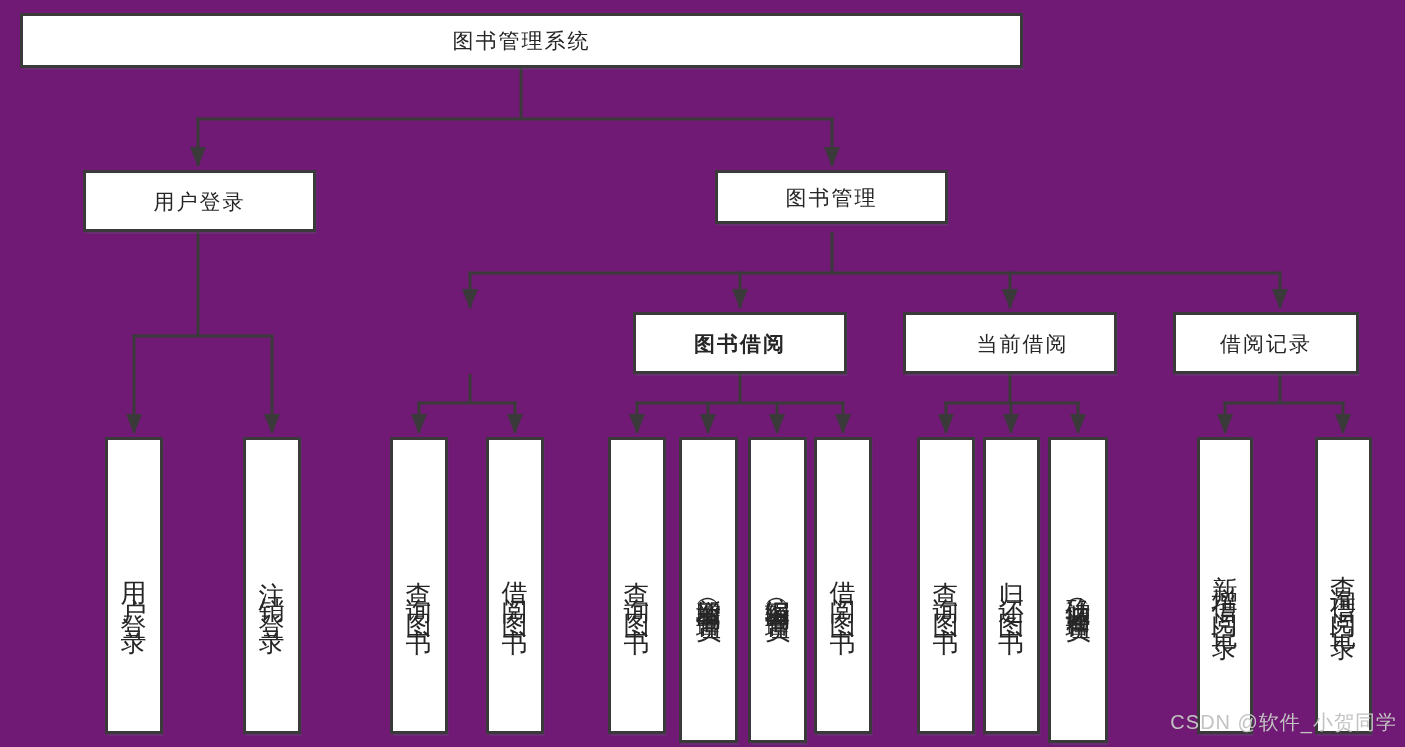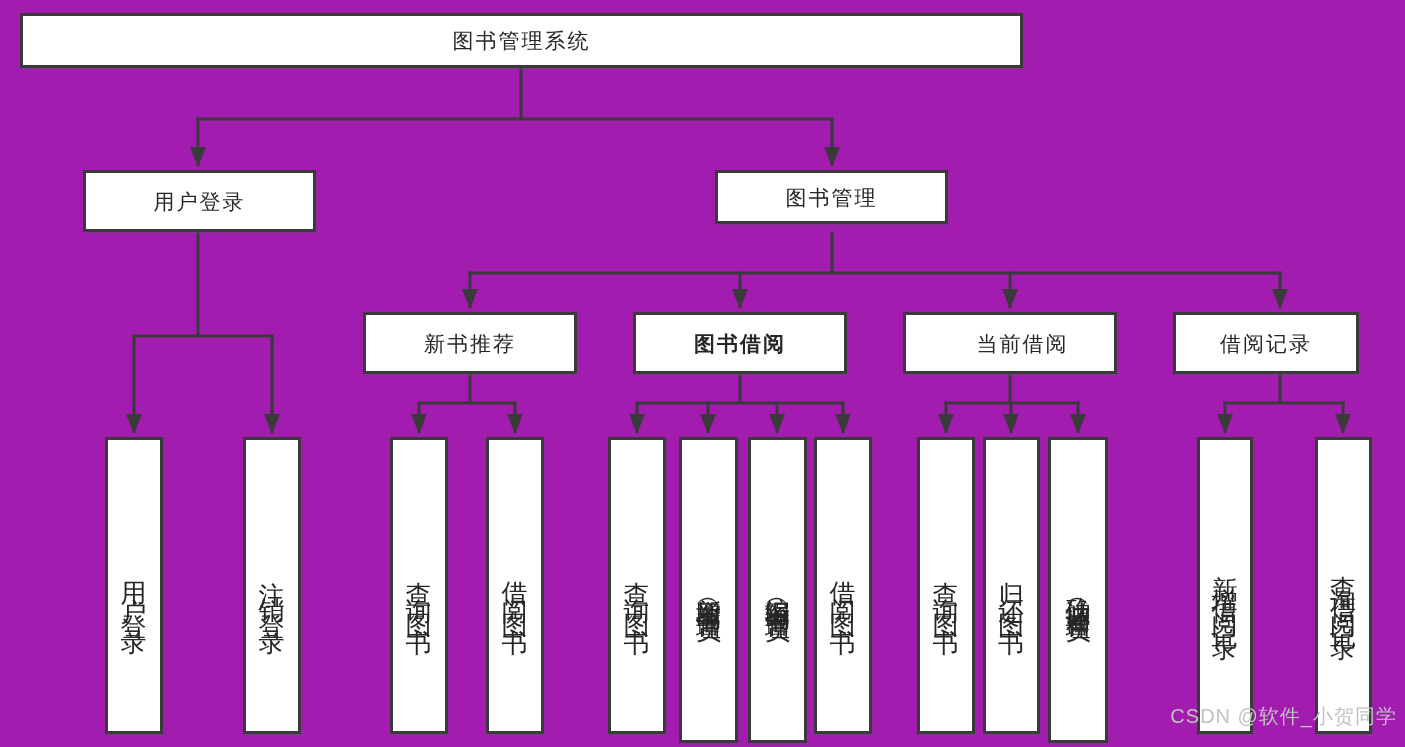--- a/index.html
+++ b/index.html
@@ -1,20 +1,20 @@
 <!DOCTYPE html>
 <html><head>
 <meta charset="utf-8">
 <style>
   html, body { margin: 0; padding: 0; background: #ffffff; }
   .stage {
     position: relative;
     width: 1405px;
     height: 747px;
-    background: #a21caf;
+    background: #701a75;
     font-family: "Liberation Sans", sans-serif;
     overflow: hidden;
   }
   svg.wires { position: absolute; left: 0; top: 0; width: 1405px; height: 747px; }
   .node {
     position: absolute;
     background: #ffffff;
     border: 3px solid #3a3a3a;
     box-sizing: border-box;
     display: flex;
@@ -35,21 +35,21 @@
     line-height: 1;
     font-size: 26px;
     white-space: nowrap;
   }
   .node.v4 span { letter-spacing: 16px; padding-top: 14px; }
   .node.v6 span { letter-spacing: 12px; padding-top: 10px; }
   .node.v9 span { letter-spacing: 3px;  padding-top: 2px; font-size: 25px; }
   .watermark {
     position: absolute;
     right: 8px;
-    bottom: 17px;
+    bottom: 11px;
     font-size: 20px;
     color: #c2c2c2;
     letter-spacing: 1px;
     z-index: 5;
     white-space: nowrap;
   }
 </style>
 </head>
 <body>
 
@@ -109,23 +109,20 @@
     <span>图书管理系统</span>
   </div>
 
   <div class="node h" style="left:83px; top:170px; width:233px; height:62px;">
     <span>用户登录</span>
   </div>
   <div class="node h" style="left:715px; top:170px; width:233px; height:54px;">
     <span>图书管理</span>
   </div>
 
-  <div class="node h" style="left:363px; top:312px; width:214px; height:62px;">
-    <span>新书推荐</span>
-  </div>
   <div class="node h" style="left:633px; top:312px; width:214px; height:62px;font-weight:bold;">
     <span>图书借阅</span>
   </div>
   <div class="node h" style="left:903px; top:312px; width:214px; height:62px;padding-left:25px;">
     <span>当前借阅</span>
   </div>
   <div class="node h" style="left:1173px; top:312px; width:186px; height:62px;">
     <span>借阅记录</span>
   </div>
 

